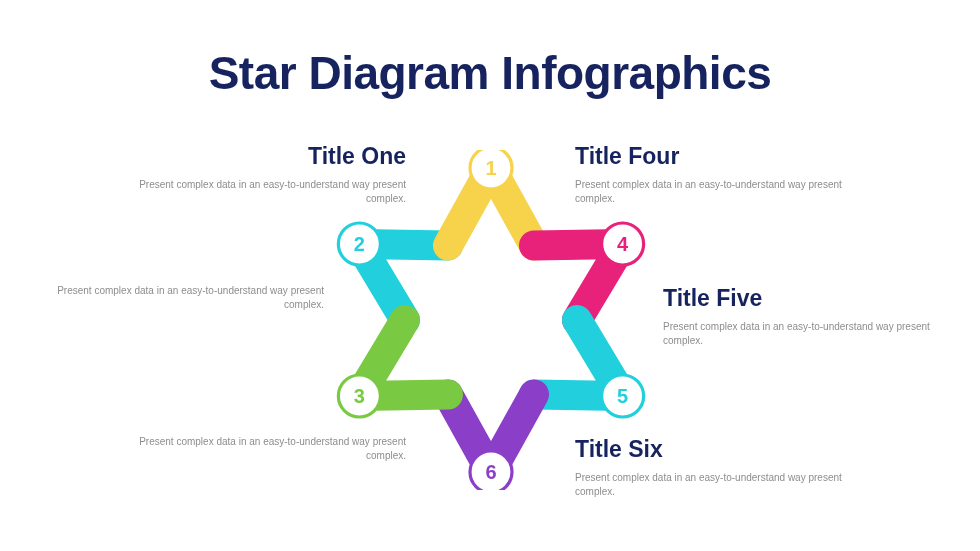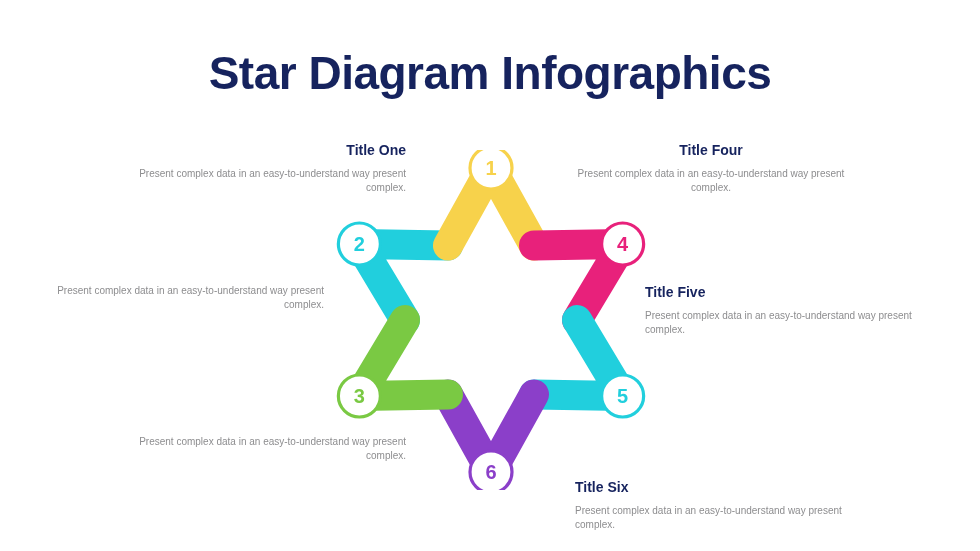--- a/index.html
+++ b/index.html
@@ -52,44 +52,44 @@
     width: 320px;
     height: 340px;
   }
 
   
   .block {
     position: absolute;
     width: 272px;
   }
   .block .b-title {
-    font-size: 14px;
+    font-size: 23px;
     font-weight: bold;
     color: #16235e;
     line-height: 1.25;
     margin-bottom: 7px;
     white-space: nowrap;
   }
   .block .b-body {
     font-size: 10px;
     color: #8d8d8f;
     line-height: 1.42;
     font-weight: normal;
   }
 
   .block.align-right { text-align: right; }
   .block.align-left  { text-align: left;  }
 
   
   #block-1 { left: 134px; top: 142px; }
   #block-2 { left:  52px; top: 284px; }
   #block-3 { left: 134px; top: 435px; }
-  #block-4 { left: 575px; top: 142px; text-align: center; }
-  #block-5 { left: 645px; top: 284px; }
-  #block-6 { left: 575px; top: 435px; margin-top: 44px; }
+  #block-4 { left: 575px; top: 142px; }
+  #block-5 { left: 663px; top: 284px; }
+  #block-6 { left: 575px; top: 435px; }
 </style>
 </head>
 <body>
 
 <div id="slide">
 
   <div class="slide-title">Star Diagram Infographics</div>
 
   <div id="star-wrap">
     <svg id="star-svg" viewBox="0 0 320 340" xmlns="http://www.w3.org/2000/svg">

